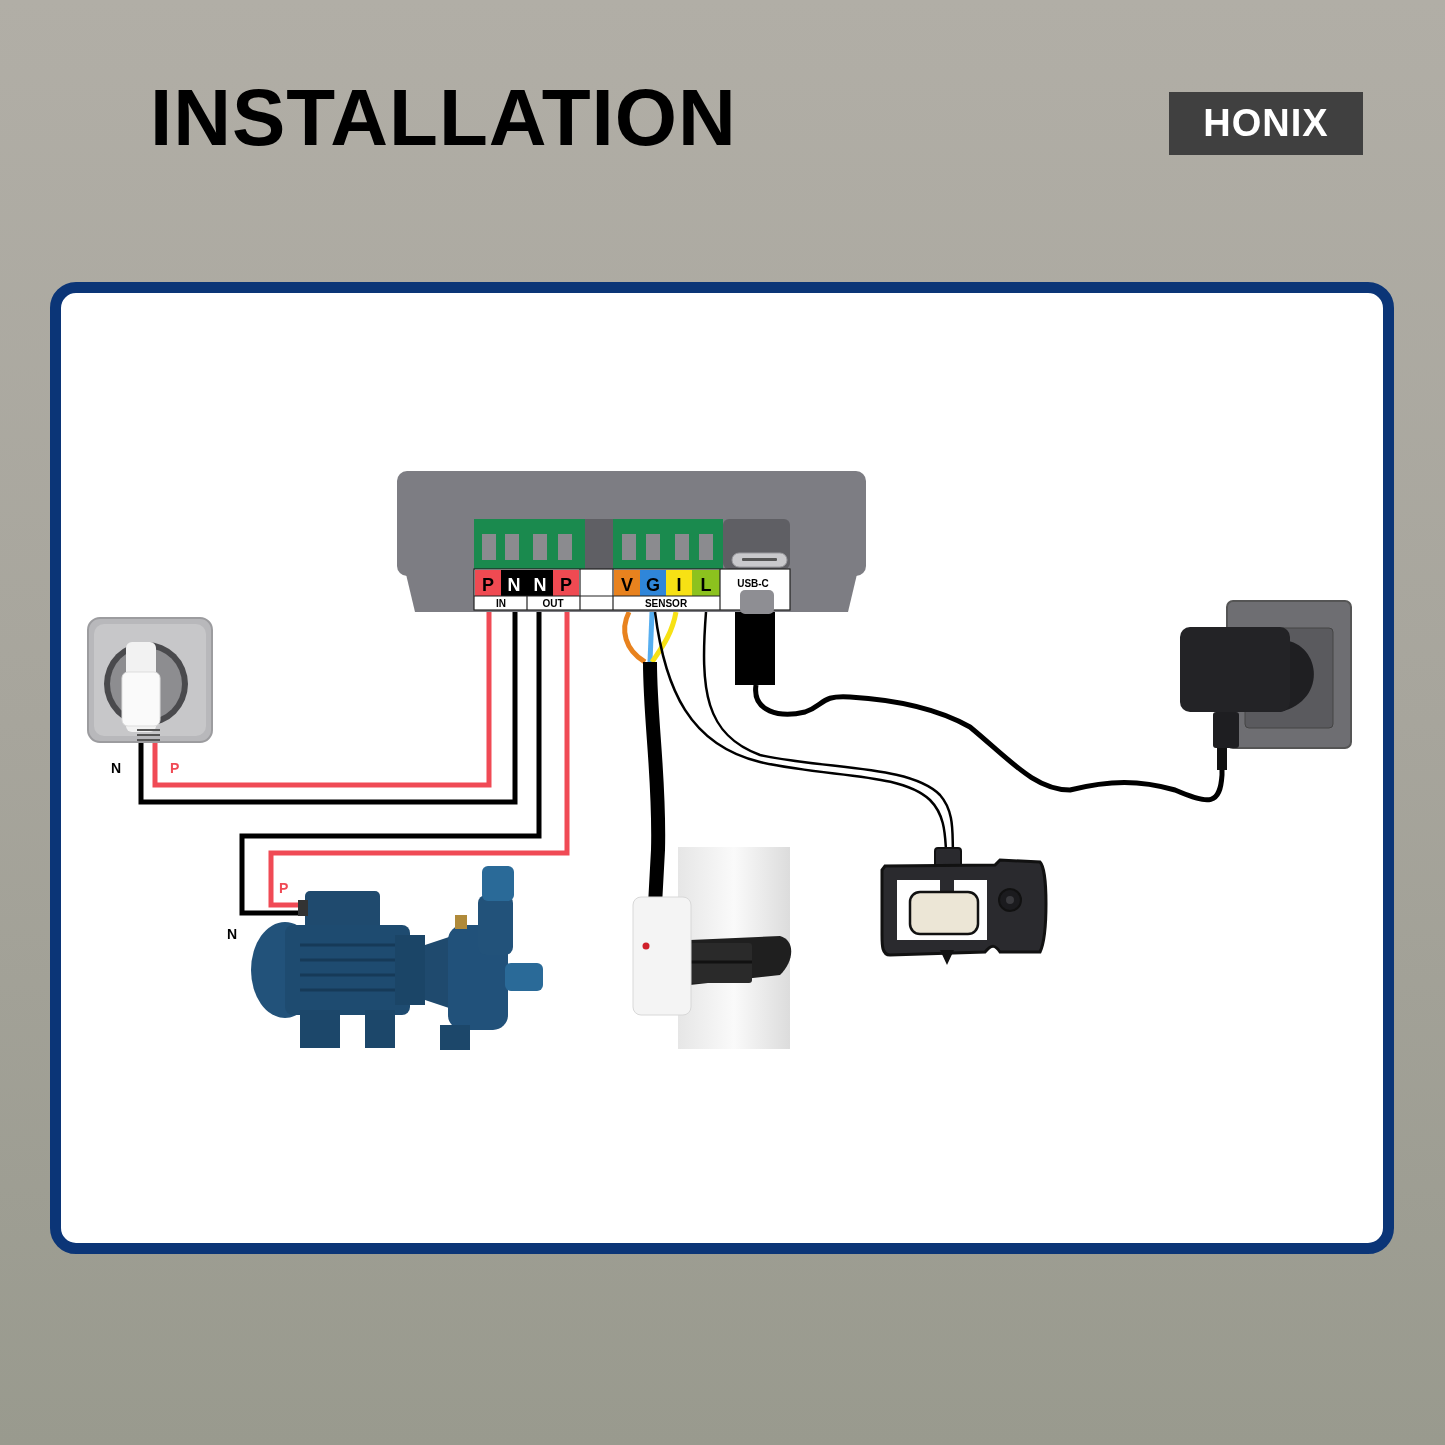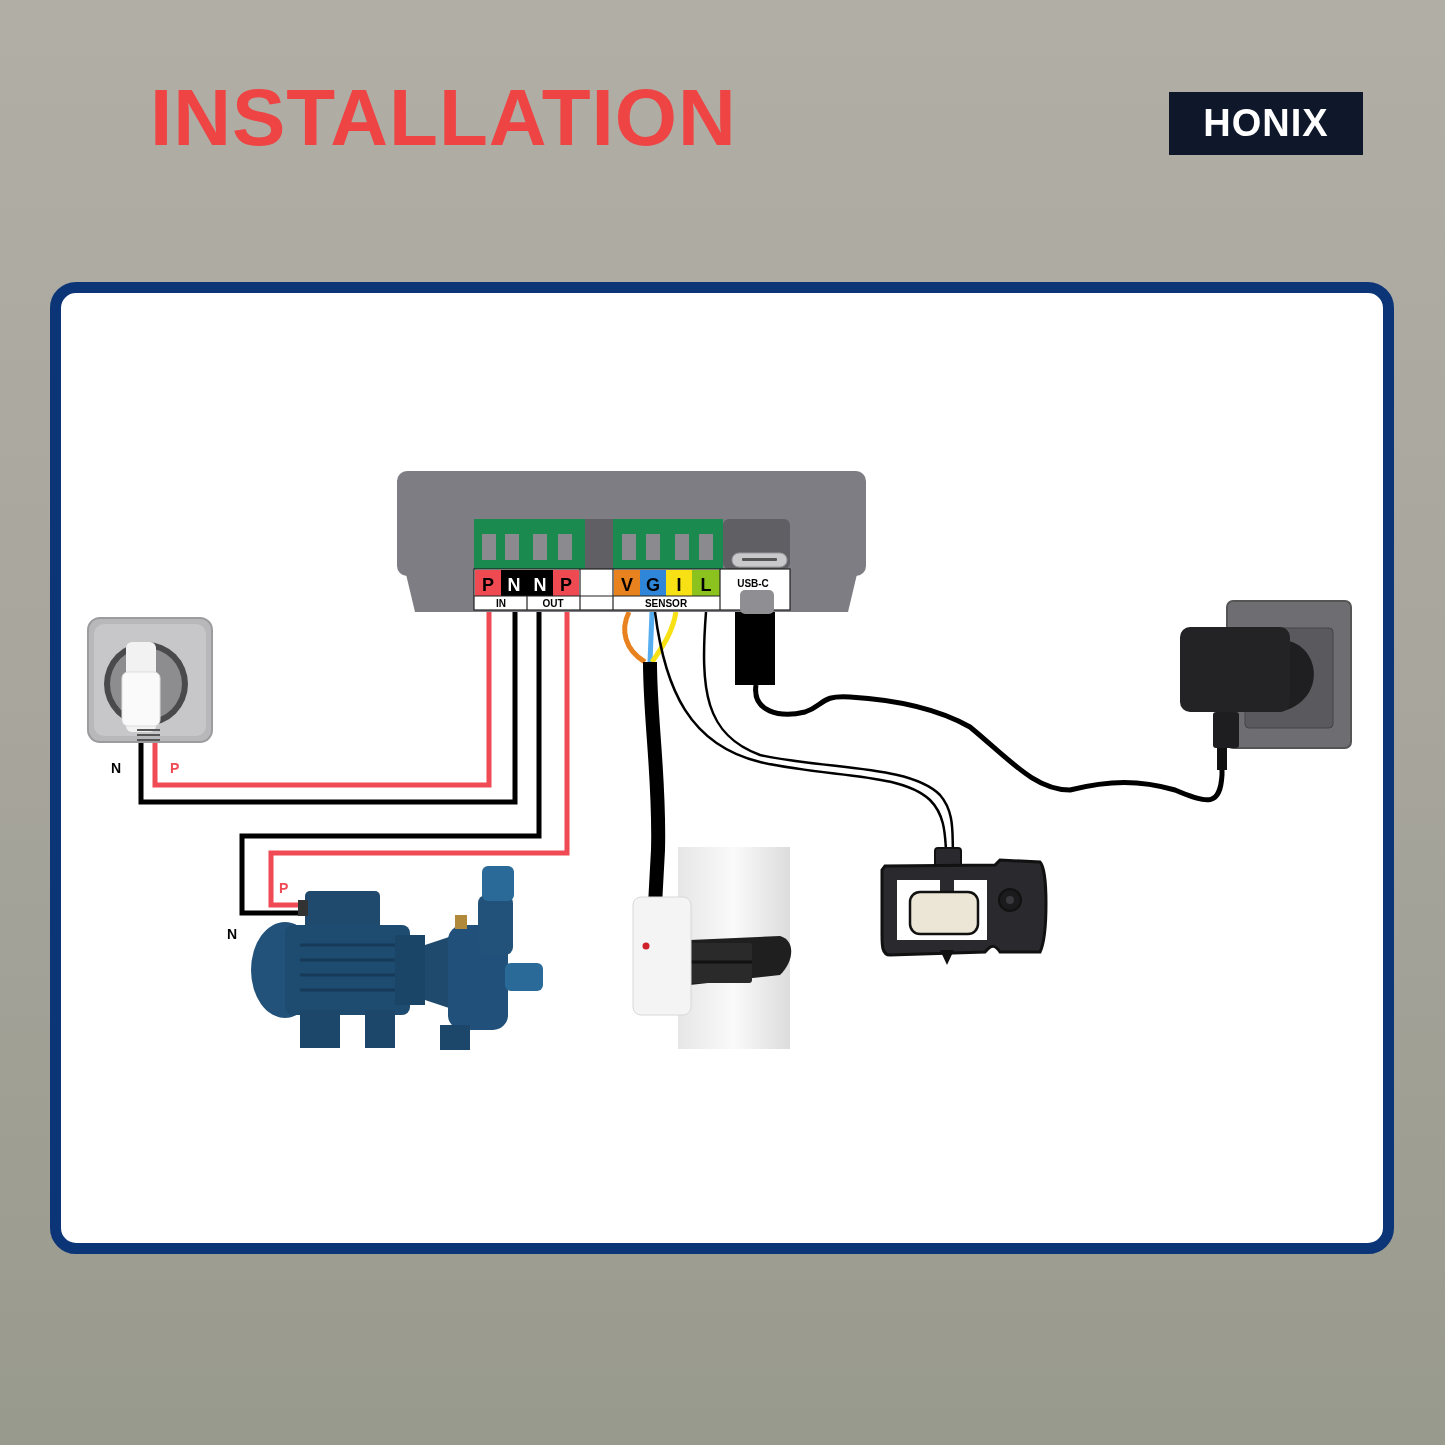--- a/index.html
+++ b/index.html
@@ -1,21 +1,21 @@
 <!DOCTYPE html>
 <html><head>
 <meta charset="utf-8">
 <style>
   html,body{margin:0;padding:0;}
   body{width:1445px;height:1445px;overflow:hidden;position:relative;
     background:linear-gradient(180deg,#b1aea6 0%,#a7a59c 50%,#999a8e 100%);
     font-family:"Liberation Sans",sans-serif;}
   .title{position:absolute;left:150px;top:78px;font-size:80px;font-weight:bold;
-    color:#ef4444;letter-spacing:1px;line-height:1;}
-  .brand{position:absolute;left:1169px;top:92px;width:194px;height:63px;background:#0f172a;
+    color:#000000;letter-spacing:1px;line-height:1;}
+  .brand{position:absolute;left:1169px;top:92px;width:194px;height:63px;background:#404040;
     color:#fff;font-weight:bold;font-size:38px;display:flex;align-items:center;justify-content:center;letter-spacing:1px;}
   .frame{position:absolute;left:50px;top:282px;width:1344px;height:972px;box-sizing:border-box;
     border:11px solid #0b3577;border-radius:26px;background:#fff;}
   svg.diagram{position:absolute;left:0;top:0;}
   .lbl{font-family:"Liberation Sans",sans-serif;font-weight:bold;}
 </style>
 </head>
 <body>
 
 <div class="title">INSTALLATION</div>

